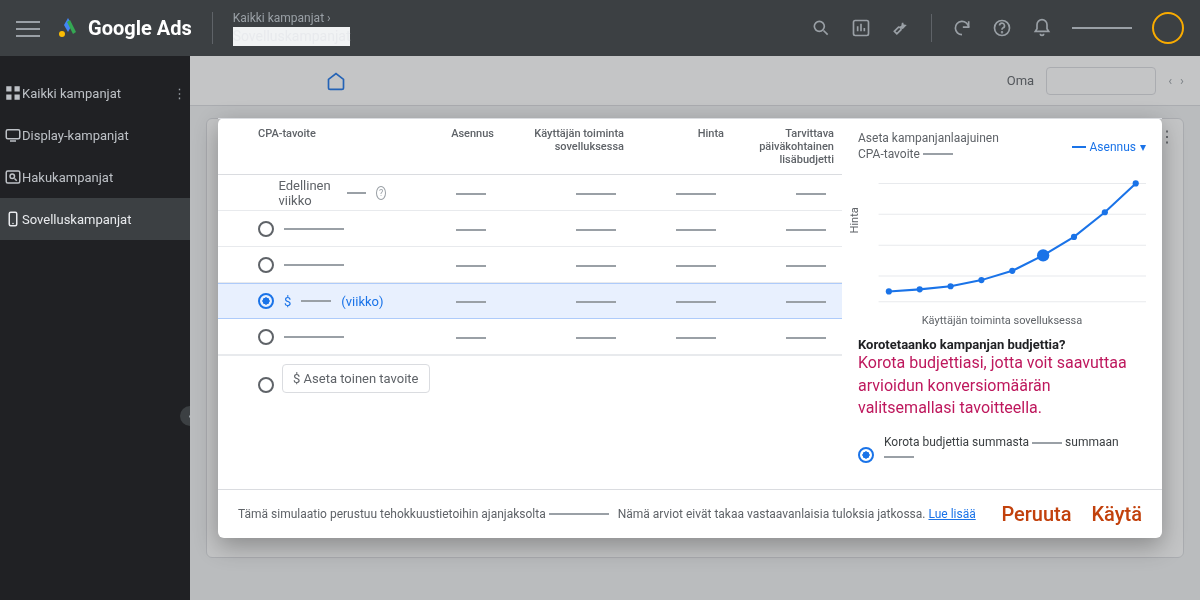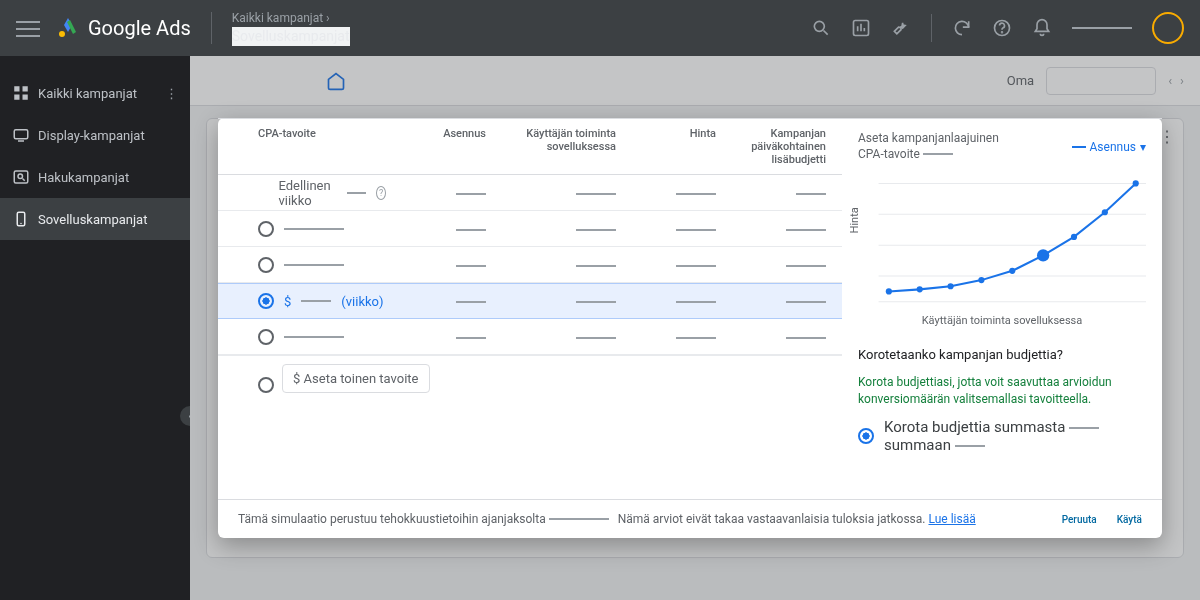--- a/index.html
+++ b/index.html
@@ -1,32 +1,32 @@
 <!DOCTYPE html>
 <html><head>
 <meta charset="utf-8">
 <style>
 *{box-sizing:border-box;margin:0;padding:0;font-family:Roboto,Arial,sans-serif}
 body{width:1200px;height:600px;overflow:hidden;background:#f1f3f4;position:relative}
 .topbar{height:56px;background:#3c4043;display:flex;align-items:center;padding:0 16px;color:#fff}
 .menu-btn{width:24px;height:24px;margin-right:16px;cursor:pointer}
 .menu-btn div{height:2px;background:#9aa0a6;margin:5px 0}
-.logo{display:flex;align-items:flex-start;gap:8px;font-size:20px;font-weight:400}
+.logo{display:flex;align-items:flex-start;gap:8px;font-size:20px;font-weight:700}
 .logo-icon{width:24px;height:24px}
 .divider{width:1px;height:32px;background:#5f6368;margin:0 20px}
 .breadcrumb{font-size:12px;color:#9aa0a6;line-height:1.4}
 .breadcrumb .main{font-size:14px;color:#e8eaed}
 .topbar-right{margin-left:auto;display:flex;align-items:center;gap:20px}
 .topbar-right .icon{width:20px;height:20px;color:#9aa0a6;cursor:pointer}
 .topbar-right .sep{width:1px;height:28px;background:#5f6368}
 .acct-line{width:60px;height:2px;background:#9aa0a6}
 .avatar{width:32px;height:32px;border-radius:50%;border:2px solid #f9ab00}
 .layout{display:flex;height:544px}
 .sidebar{width:190px;background:#202124;color:#bdc1c6;padding-top:16px;position:relative}
-.side-item{display:flex;align-items:center;gap:8px;padding:12px 12px;font-size:13px;cursor:pointer}
+.side-item{display:flex;align-items:center;gap:0;padding:12px 4px;font-size:13px;cursor:pointer}
 .side-item.active{background:#3c4043;color:#e8eaed}
 .side-item .dots{margin-left:auto;color:#9aa0a6}
 .side-icon{width:18px;height:18px;fill:currentColor}
 .collapse-btn{position:absolute;right:-10px;top:350px;width:20px;height:20px;background:#3c4043;border-radius:50%;display:flex;align-items:center;justify-content:center;color:#9aa0a6;font-size:12px;cursor:pointer}
 .main{flex:1;position:relative;background:#f1f3f4}
 .overlay{position:absolute;inset:0;background:rgba(60,64,67,0.3)}
 .bg-header{height:50px;background:#fff;border-bottom:1px solid #dadce0;display:flex;align-items:center;padding:0 16px;justify-content:space-between}
 .bg-header .home{color:#1a73e8}
 .bg-right{display:flex;align-items:center;gap:12px;font-size:13px;color:#5f6368}
 .bg-select{width:110px;height:28px;border:1px solid #dadce0;border-radius:4px}
@@ -34,21 +34,21 @@
 .bg-panel{margin:12px 16px;background:#fff;border:1px solid #dadce0;border-radius:6px;height:440px;position:relative}
 .bg-panel .kebab{position:absolute;right:8px;top:8px;color:#5f6368}
 .modal{position:absolute;left:218px;top:118px;width:944px;height:420px;background:#fff;border-radius:6px;box-shadow:0 8px 24px rgba(0,0,0,0.3);display:flex;flex-direction:column;z-index:10}
 .modal-head{padding:16px 20px 12px}
 .modal-title{font-size:16px;color:#202124;display:flex;align-items:center;gap:8px}
 .modal-sub{font-size:13px;color:#5f6368;margin-top:6px}
 .link{color:#1a73e8;text-decoration:underline;cursor:pointer}
 .modal-body{flex:1;display:flex;border-top:1px solid #dadce0;overflow:hidden}
 .table-side{flex:1;overflow:hidden}
 .thead{display:flex;border-bottom:1px solid #dadce0;font-size:11px;color:#5f6368;font-weight:500}
-.thead>div{padding:8px 12px;text-align:right}
+.thead>div{padding:8px 4px;text-align:right}
 .col1{width:180px;text-align:left!important;padding-left:40px!important}
 .col2{width:100px}
 .col3{width:130px}
 .col4{width:100px}
 .col5{width:110px}
 .trow{display:flex;align-items:center;border-bottom:1px solid #e8eaed;height:36px;font-size:13px;color:#5f6368}
 .trow>div{padding:0 12px;text-align:right}
 .trow .col1{display:flex;align-items:center;gap:10px;text-align:left}
 .trow.selected{background:#e8f0fe;color:#1a73e8;border-top:1px solid #aecbfa;border-bottom:1px solid #aecbfa}
 .radio{width:16px;height:16px;border:2px solid #5f6368;border-radius:50%;flex-shrink:0}
@@ -63,26 +63,26 @@
 .chart-label{max-width:160px;line-height:1.3}
 .chart-sel{color:#1a73e8;cursor:pointer;display:flex;align-items:center;gap:4px}
 .chart-sel .dash{width:14px;height:2px;background:#1a73e8}
 .chart-area{position:relative;height:140px;margin-top:8px}
 .chart-svg{width:100%;height:100%}
 .grid-line{stroke:#e8eaed;stroke-width:1}
 .curve{stroke:#1a73e8;stroke-width:2;fill:none}
 .dot{fill:#1a73e8}
 .ylabel{position:absolute;left:-4px;top:50%;transform:rotate(-90deg) translateX(50%);transform-origin:left;font-size:11px}
 .xlabel{text-align:center;font-size:11px;margin-top:4px}
-.budget-q{font-size:13px;font-weight:400;color:#202124;margin-top:20px}
-.budget-desc{font-size:12px;color:#15803d;margin-top:12px;line-height:1.4}
-.radio-opt{display:flex;align-items:center;gap:10px;margin-top:10px;font-size:15px;color:#3c4043}
+.budget-q{font-size:13px;font-weight:700;color:#202124;margin-top:10px}
+.budget-desc{font-size:16px;color:#be185d;margin-top:0;line-height:1.4}
+.radio-opt{display:flex;align-items:flex-end;gap:10px;margin-top:16px;font-size:12px;color:#3c4043}
 .modal-foot{border-top:1px solid #dadce0;padding:12px 20px;display:flex;align-items:center;font-size:12px;color:#5f6368}
 .foot-actions{margin-left:auto;display:flex;gap:20px}
-.foot-btn{color:#0369a1;font-weight:500;font-size:10px;cursor:pointer}
+.foot-btn{color:#c2410c;font-weight:500;font-size:20px;cursor:pointer}
 .help-circ{width:14px;height:14px;border:1px solid #9aa0a6;border-radius:50%;display:inline-flex;align-items:center;justify-content:center;font-size:9px;color:#9aa0a6}
 </style>
 </head>
 <body>
 
 <div class="topbar">
   <div class="menu-btn">
       <div></div>
       <div></div>
       <div></div>
@@ -193,21 +193,21 @@
 </div>
 
 <div class="modal">
   <div class="modal-body">
     <div class="table-side">
       <div class="thead">
         <div class="col1">CPA-tavoite</div>
         <div class="col2">Asennus</div>
         <div class="col3">Käyttäjän toiminta sovelluksessa</div>
         <div class="col4">Hinta</div>
-        <div class="col5">Kampanjan päiväkohtainen lisäbudjetti</div>
+        <div class="col5">Tarvittava päiväkohtainen lisäbudjetti</div>
       </div>
       <div class="trow">
         <div class="col1">
             <span style="width:16px"></span>
             <span>Edellinen viikko</span>
             <span class="ph s"></span>
             <span class="help-circ">?</span>
           </div>
         <div class="col2"><span class="ph s"></span></div>
         <div class="col3"><span class="ph"></span></div>

